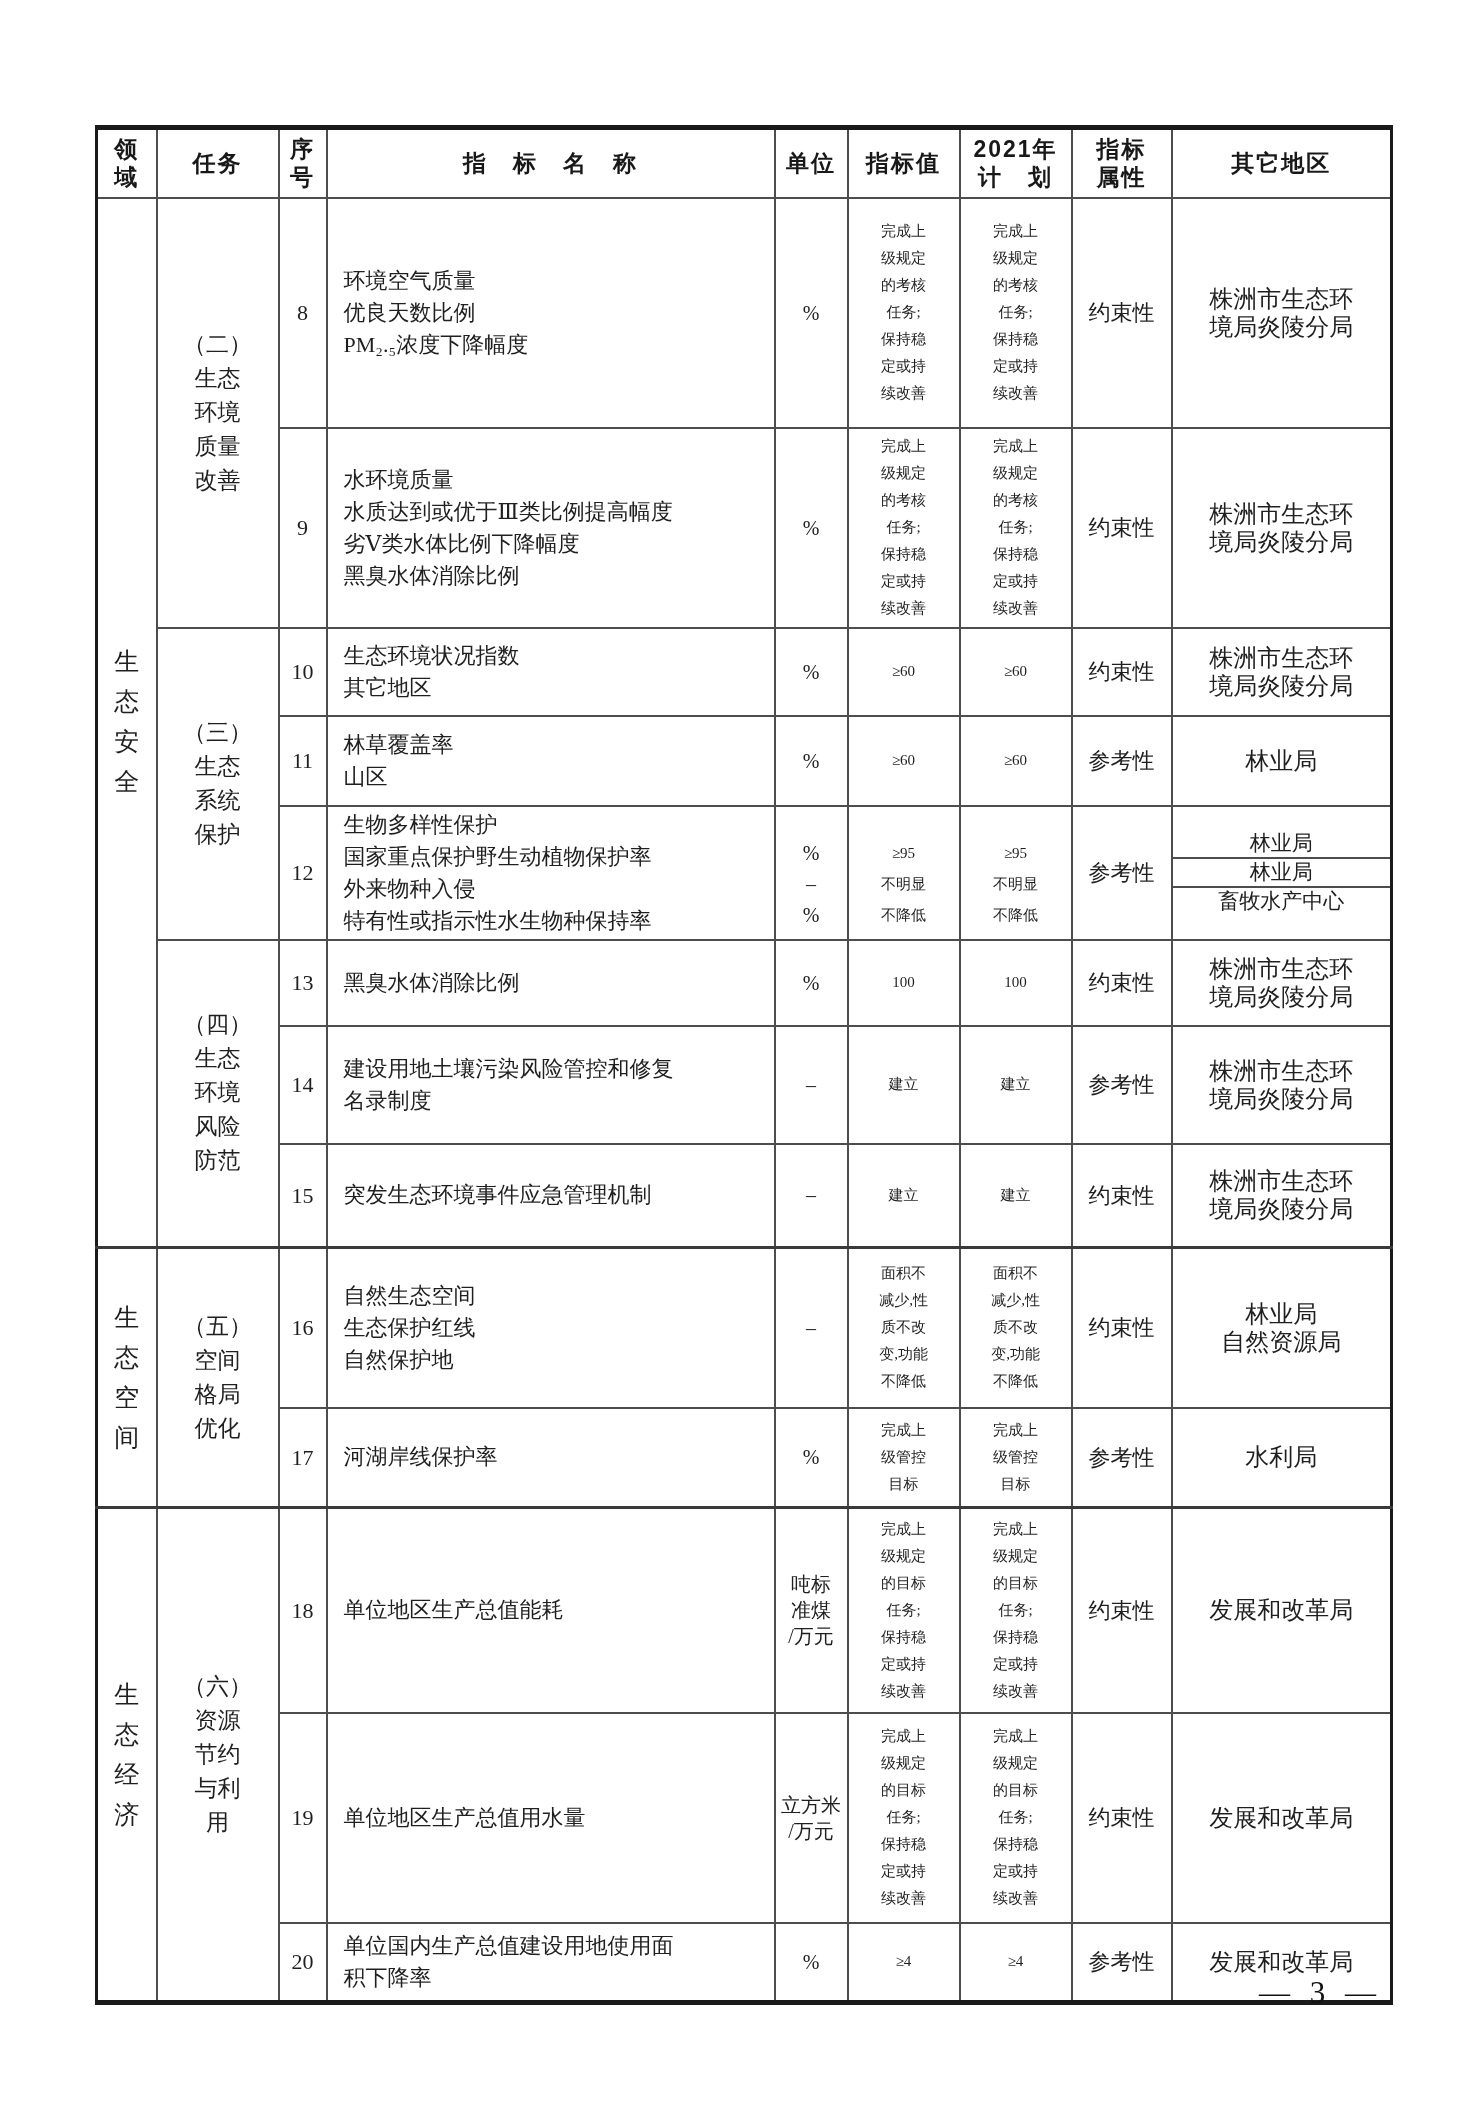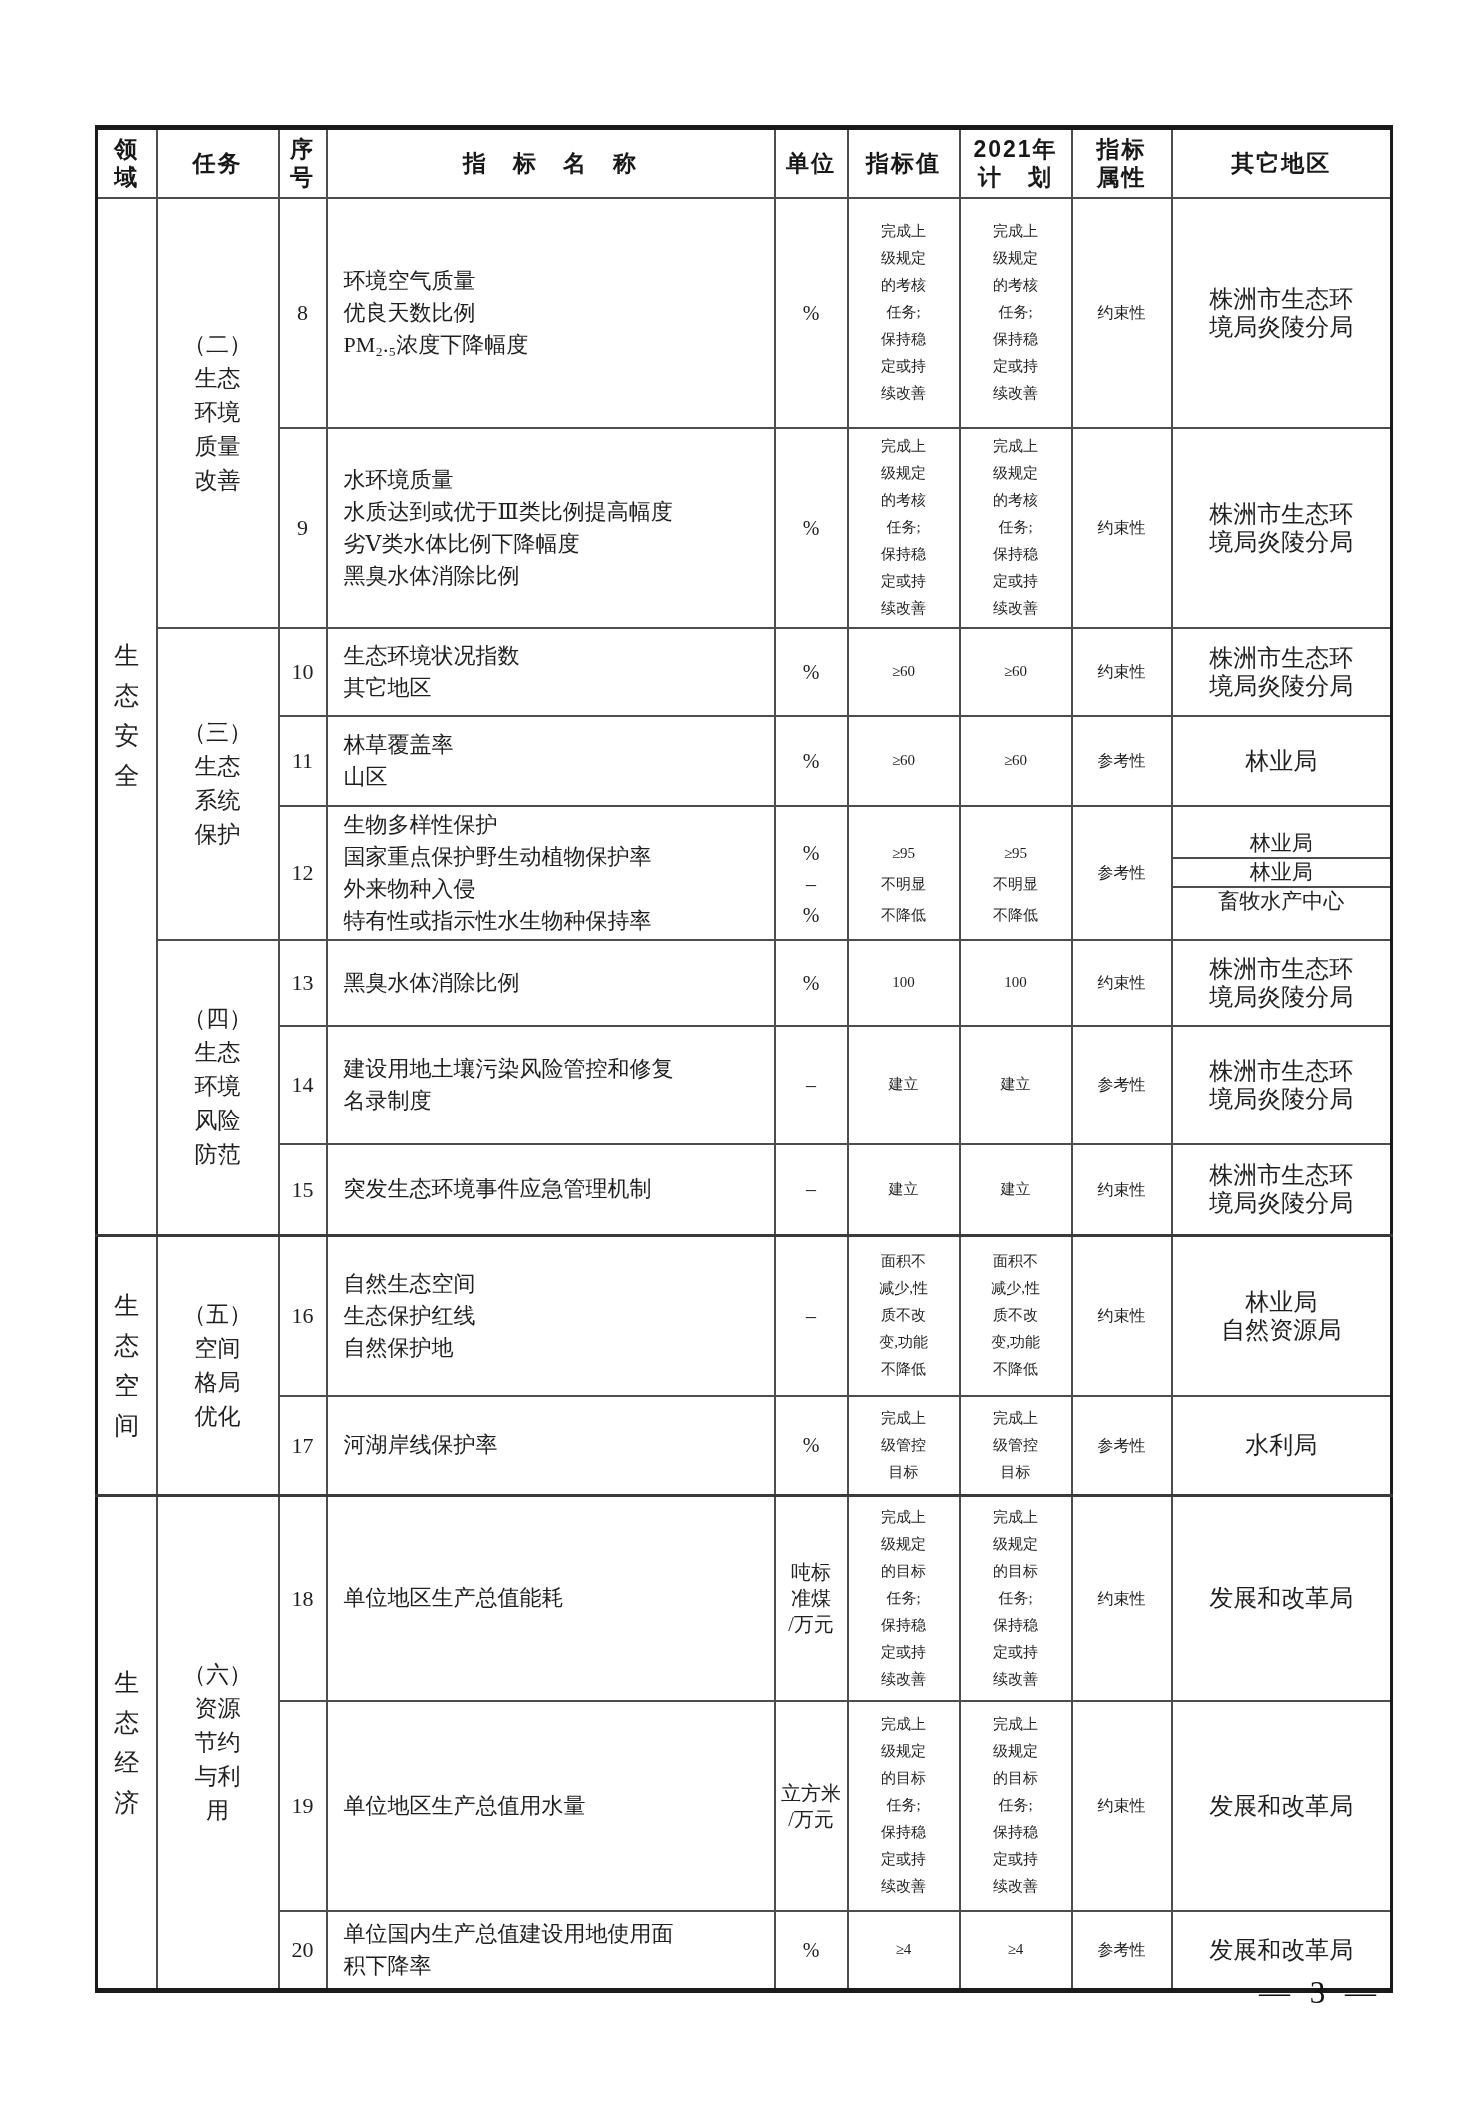--- a/index.html
+++ b/index.html
@@ -31,21 +31,21 @@
     text-align:left;padding-left:16px;padding-right:8px;
     font-size:22px;line-height:32px;
   }
   td.no{font-size:22px;}
   td.domain{
     font-size:25px;line-height:40px;letter-spacing:0;
   }
   td.task{
     font-size:23px;line-height:34px;
   }
-  td.attr{font-size:16px;}
+  td.attr{font-size:22px;}
   td.dept{font-size:24px;line-height:28px;}
   td.unit{font-size:20px;line-height:26px;}
   td.val{font-size:15px;line-height:27px;}
   td.low{vertical-align:bottom;padding-bottom:8px;line-height:31px;}
   tr.block-top > td{border-top:3px solid #3a3a3a;}
   td.split-cell{padding:0;}
   .split3{display:flex;flex-direction:column;height:100%;width:100%;}
   .split3>div{flex:1;display:flex;align-items:center;justify-content:center;font-size:21px;}
   .split3>div+div{border-top:2px solid #4d4d4d;}
   .page-footer{
@@ -214,21 +214,21 @@
     <td class="name">建设用地土壤污染风险管控和修复
 名录制度</td>
     <td class="unit">–</td>
     <td class="val">建立</td>
     <td class="val">建立</td>
     <td class="attr">参考性</td>
     <td class="dept">株洲市生态环
 境局炎陵分局</td>
   </tr>
 
-  <tr style="height:92px">
+  <tr style="height:104px">
     <td class="no">15</td>
     <td class="name">突发生态环境事件应急管理机制</td>
     <td class="unit">–</td>
     <td class="val">建立</td>
     <td class="val">建立</td>
     <td class="attr">约束性</td>
     <td class="dept">株洲市生态环
 境局炎陵分局</td>
   </tr>
 

